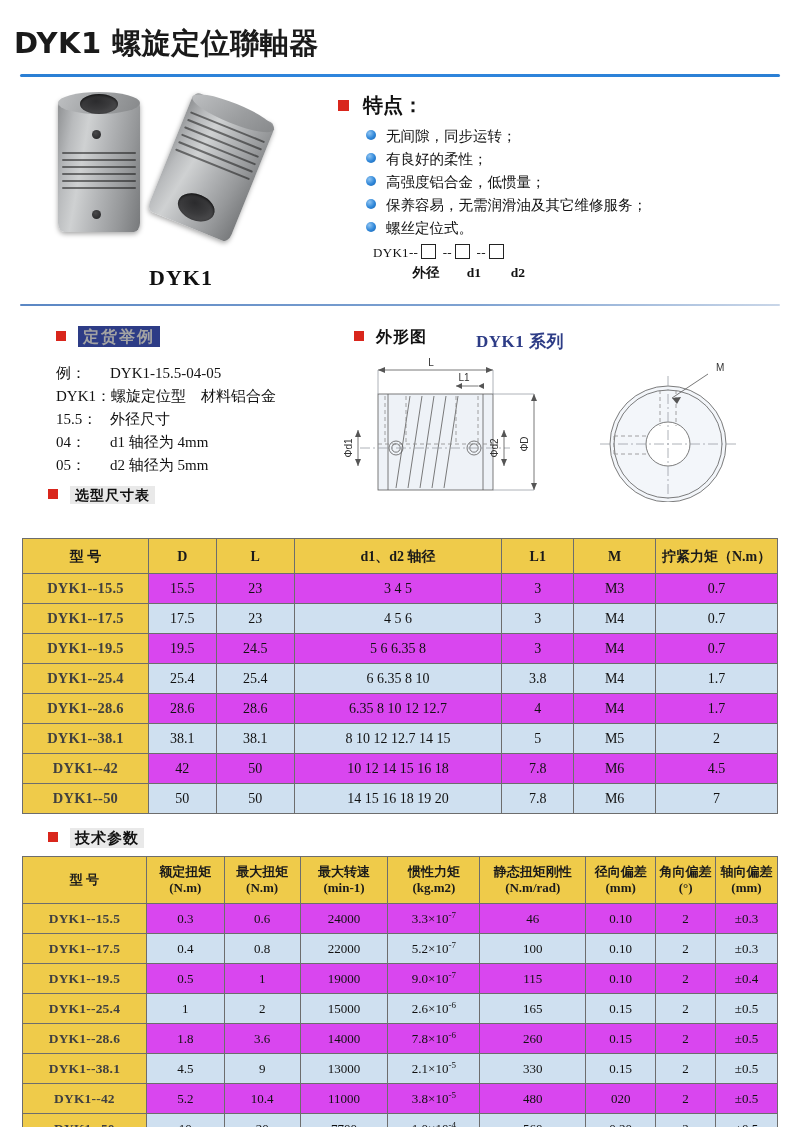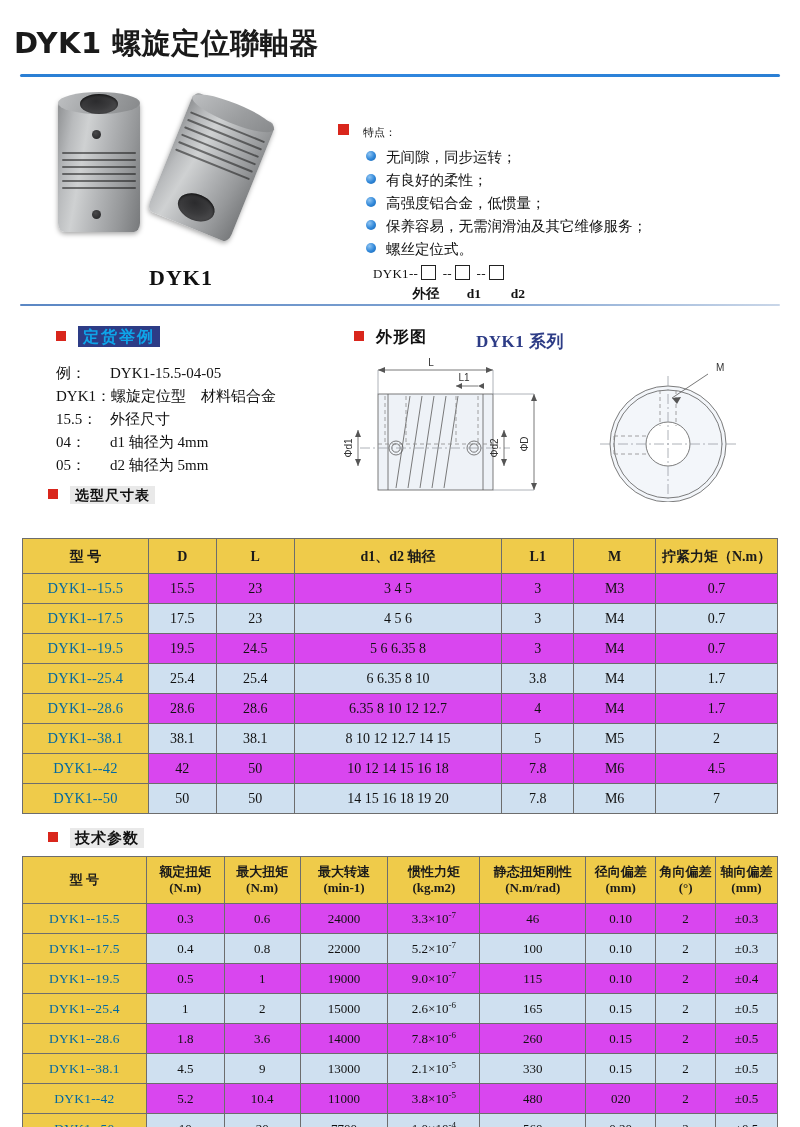--- a/index.html
+++ b/index.html
@@ -53,40 +53,40 @@
   .helix{position:absolute;left:0;right:0;height:1.6px;background:rgba(25,25,25,.55);border-radius:2px;}
   .setscrew{position:absolute;border-radius:50%;
     background:radial-gradient(circle at 40% 35%,#4a4a4c,#1f1f21);}
   .photo-label{
     position:absolute;left:36px;top:265px;width:290px;text-align:center;
     font-family:"Liberation Serif",serif;font-weight:700;font-size:22px;letter-spacing:1px;color:#111;
   }
 
   
   .features{position:absolute;left:338px;top:92px;width:452px;}
-  .feat-head{font-size:11px;font-weight:400;font-family:"DejaVu Sans","Liberation Sans",sans-serif;margin-top:32px;}
+  .feat-head{font-size:20px;font-weight:700;font-family:"DejaVu Sans","Liberation Sans",sans-serif;}
   .feat-head .sq{margin-right:14px;}
   .feat-list{list-style:none;margin:5px 0 0 0;padding:0 0 0 28px;}
   .feat-list li{font-size:14.5px;line-height:20px;padding:1.5px 0;color:#111;}
   .feat-list li .dot{margin-right:10px;}
   .model-head{margin-top:4px;font-size:14.5px;font-weight:700;font-family:"DejaVu Sans","Liberation Sans",sans-serif;}
   .model-head .sq{margin-right:14px;}
   .model-expr{margin:5px 0 0 35px;font-size:13px;letter-spacing:.3px;white-space:nowrap;}
   .box{display:inline-block;width:13px;height:13px;border:1.3px solid #222;vertical-align:-2px;margin:0 3px;}
   .model-legend{margin:3px 0 11px 62px;font-size:13.5px;font-weight:700;}
   .model-legend span{display:inline-block;text-align:center;}
   .ml1{width:52px;}
   .ml2{width:44px;}
   .ml3{width:44px;}
 
   
   .sec{position:absolute;font-size:16px;font-weight:700;
        font-family:"DejaVu Sans","Liberation Sans",sans-serif;white-space:nowrap;}
   .sec .sq{margin-right:12px;}
-  .hl-blue{background:#2d3c86;color:#0ea5e9;padding:1px 5px;letter-spacing:2px;}
+  .hl-blue{background:#2d3c86;color:#a3a3a3;padding:1px 5px;letter-spacing:2px;}
   .hl-gray{background:#e9e9e9;color:#111;padding:1px 5px;letter-spacing:1px;}
   .hl-none{color:#111;letter-spacing:1px;}
   .series-label{position:absolute;left:476px;top:330px;color:#2d3c86;
     font-family:"Liberation Serif",serif;font-weight:700;font-size:17px;letter-spacing:.5px;}
 
   
   .order{position:absolute;left:56px;top:362px;width:290px;font-size:15px;line-height:23px;}
   .order .row span.k{display:inline-block;min-width:54px;}
 
   
@@ -105,21 +105,21 @@
     padding:0;
   }
   .thead th{
     background:#efcb4a;
     font-weight:700;font-size:14px;color:#1a1a1a;
     height:34px;line-height:17px;
   }
   .t2 .thead th{font-size:13px;line-height:16px;height:46px;}
   .t2 .thead th .u2{display:block;}
   td.model{
-    background:#efcb4a;font-weight:400;font-size:14.5px;color:#0369a1;height:29px;
+    background:#efcb4a;font-weight:700;font-size:14.5px;color:#404040;height:29px;
     letter-spacing:.2px;
   }
   td.v{font-size:14px;color:#111;height:29px;}
   tr.alt td.v{background:#cfe0f0;}
   tr.norm td.v{background:#d946ef;}
   .t2 td.model{font-size:13.5px;height:29px;}
   .t2 td.v{font-size:13px;height:29px;}
   sup{font-size:9px;vertical-align:super;}
 </style>
 </head>

